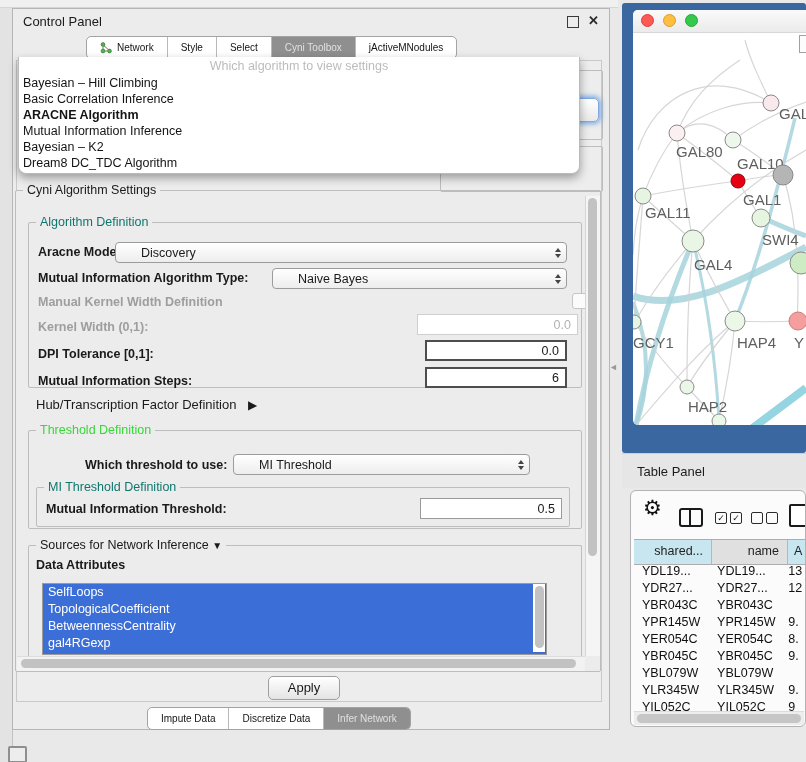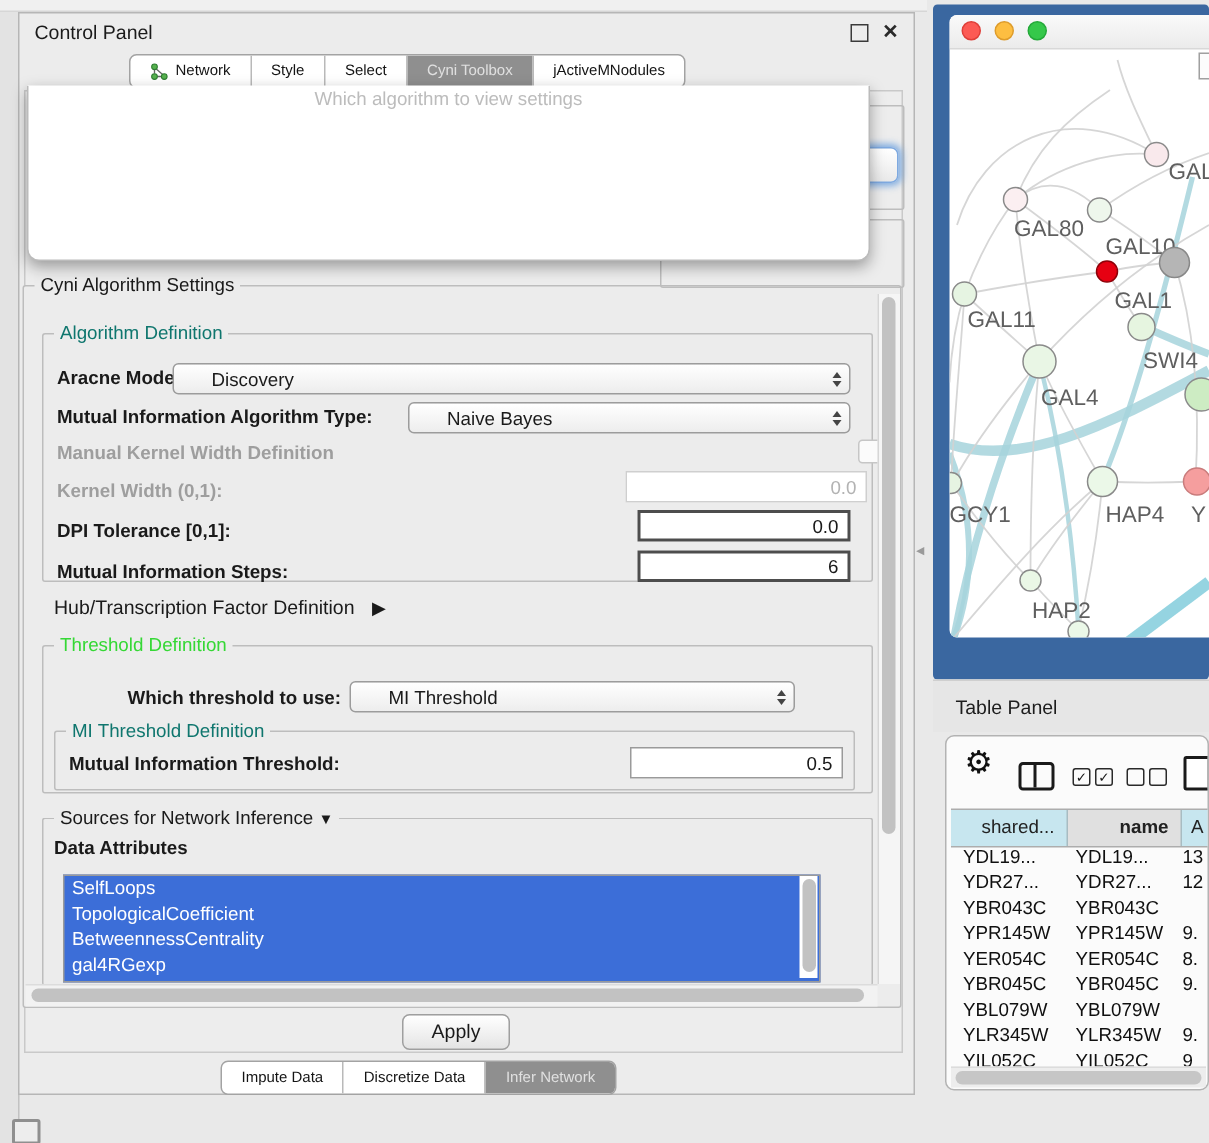--- a/index.html
+++ b/index.html
@@ -119,20 +119,28 @@
     </div>
 
   <div class="content"></div>
 
   <div class="frag" style="left:440px;top:70px;width:161px;height:68px;"></div>
   <div class="combo-frag" style="left:455px;top:98px;width:142px;"></div>
   <div class="frag" style="left:440px;top:146px;width:161px;height:44px;"></div>
 
   <div class="popup">
     <div class="dd-ph">Which algorithm to view settings</div>
+    <div id="dd-items">
+        <div class="dd-item">Bayesian – Hill Climbing</div>
+        <div class="dd-item">Basic Correlation Inference</div>
+        <div class="dd-item bold">ARACNE Algorithm</div>
+        <div class="dd-item">Mutual Information Inference</div>
+        <div class="dd-item">Bayesian – K2</div>
+        <div class="dd-item">Dream8 DC_TDC Algorithm</div>
+      </div>
   </div>
 
   <div class="group" id="settings-group" style="left:15px;top:190px;width:586px;height:482px;background:#ececec;">
     <span class="gtitle">Cyni Algorithm Settings</span>
 
     <div class="group" style="left:12px;top:31px;width:554px;height:166px;">
       <span class="gtitle t-blue">Algorithm Definition</span>
       <span class="lbl" style="left:9px;top:22px;">Aracne Mode:</span>
       <div class="combo" style="left:86px;top:19px;width:452px;">
         <span>Discovery</span>
@@ -316,21 +324,21 @@
       <span style="width:10px;height:10px;border:1.5px solid #2a2a2a;border-radius:2px;font-size:9px;line-height:10px;text-align:center;">✓</span>
     </div>
     <div class="abs" style="left:120px;top:21px;display:flex;gap:3px;">
       <span style="width:10px;height:10px;border:1.5px solid #2a2a2a;border-radius:2px;"></span>
       <span style="width:10px;height:10px;border:1.5px solid #2a2a2a;border-radius:2px;"></span>
     </div>
     <div class="abs" style="left:158px;top:13px;width:14px;height:19px;border:2px solid #1a1a1a;border-radius:2px;background:#fff;"></div>
 
     <div class="thead" id="t-head">
         <div class="th" style="width: 78px; background: rgb(199, 230, 239);">shared...</div>
-        <div class="th" style="width: 76px; background: rgb(224, 224, 224); font-weight: bold;">name</div>
+        <div class="th" style="width: 76px; background: rgb(224, 224, 224);">name</div>
         <div class="th" style="width: 60px; background: rgb(199, 230, 239); text-align: left; padding-left: 6px;">A</div>
       </div>
     <div class="tbody" id="t-body">
         <div class="trow">
           <div class="td" style="width: 78px;">YDL19...</div>
           <div class="td" style="width: 76px;">YDL19...</div>
           <div class="td" style="width: 60px; padding-left: 6px;">13</div>
         </div>
         <div class="trow">
           <div class="td" style="width: 78px;">YDR27...</div>

